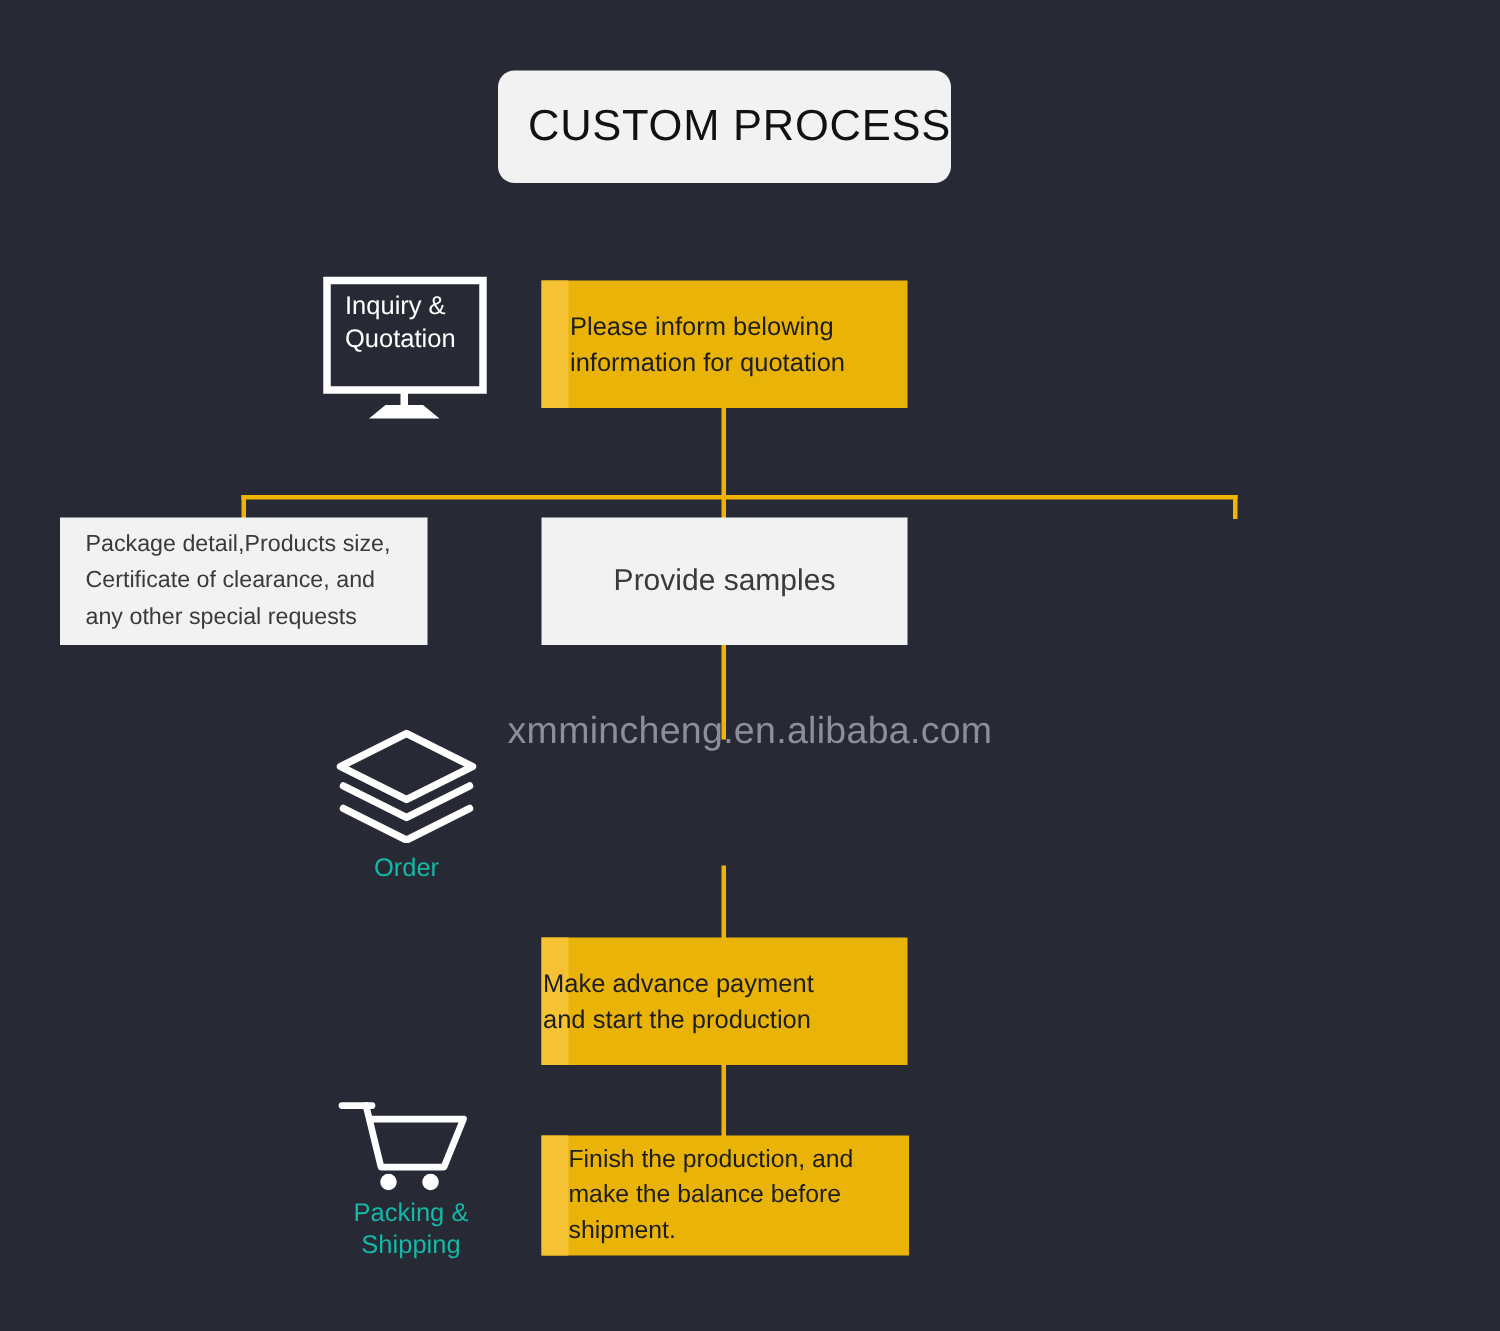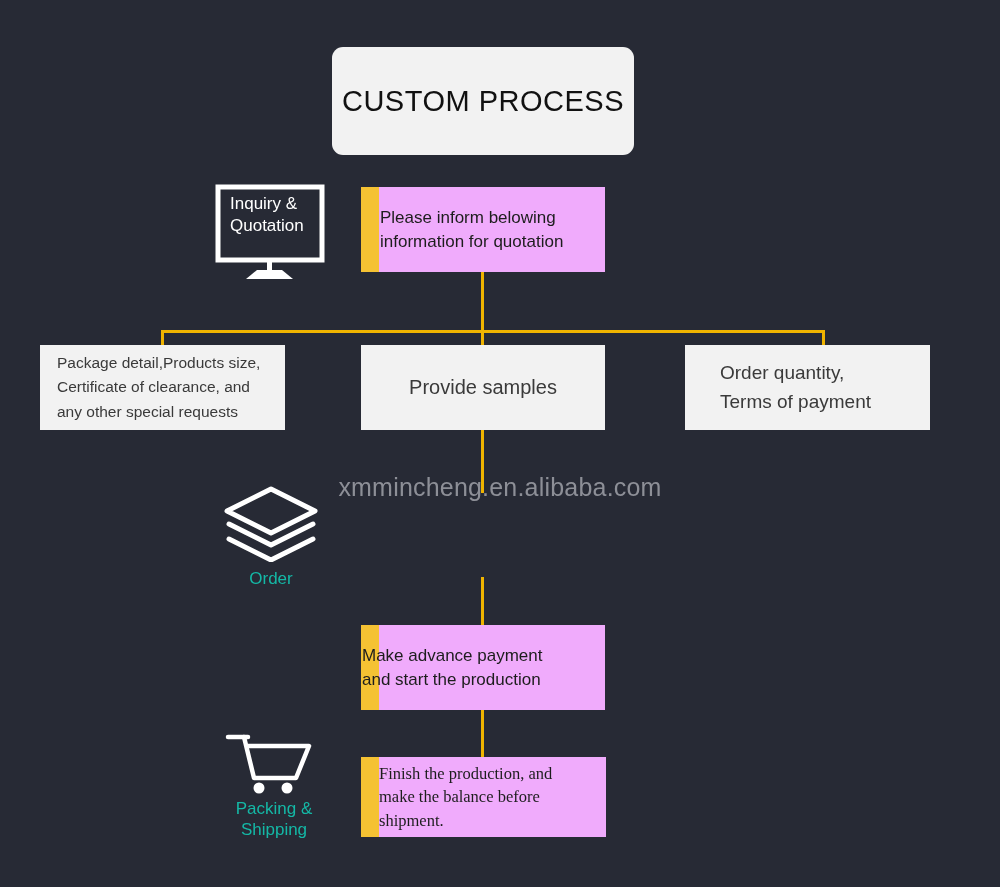--- a/index.html
+++ b/index.html
@@ -26,26 +26,26 @@
     background: #f0b400;
     z-index: 1;
   }
 
   
   .title-box {
     position: absolute;
     left: 332px;
     top: 47px;
     width: 302px;
-    height: 108px;
+    height: 75px;
     background: #f2f2f2;
     border-radius: 11px;
     display: flex;
     align-items: center;
-    justify-content: center;
+    justify-content: flex-end;
     z-index: 3;
   }
   .title-text {
     font-size: 29px;
     color: #111111;
     letter-spacing: 0.5px;
     font-weight: 400;
   }
 
   
@@ -54,21 +54,21 @@
     box-sizing: border-box;
     display: flex;
     align-items: center;
     z-index: 3;
   }
   .box-white {
     background: #f2f2f2;
     color: #3a3a3a;
   }
   .box-yellow {
-    background: #f0abfc;
+    background: #eab308;
     color: #1d1d1d;
   }
   .box-yellow::before {
     content: "";
     position: absolute;
     left: 0;
     top: 0;
     bottom: 0;
     width: 18px;
     background: #f5c233;
@@ -112,21 +112,21 @@
   #box-contract .box-text { font-size: 19px; }
 
   #box-advance-payment {
     left: 361px; top: 625px; width: 244px; height: 85px;
     padding-left: 1px; padding-right: 8px;
   }
   #box-advance-payment .box-text { font-size: 17px; }
 
   #box-finish-production {
     left: 361px; top: 757px; width: 245px; height: 80px;
-    padding-left: 18px; padding-right: 8px; font-family: Liberation Serif, serif;
+    padding-left: 18px; padding-right: 8px;
   }
   #box-finish-production .box-text { font-size: 16.5px; line-height: 1.42; }
 
   
   .icon-item {
     position: absolute;
     z-index: 3;
     display: flex;
     flex-direction: column;
     align-items: center;
@@ -222,24 +222,20 @@
   <div class="box box-white" id="box-provide-samples">
     <span class="box-text">Provide samples</span>
   </div>
 
   <div class="box box-white" id="box-package-detail">
     <span class="box-text">Package detail,Products size,
 Certificate of clearance, and
 any other special requests</span>
   </div>
 
-  <div class="box box-white" id="box-order-terms">
-    <span class="box-text">Order quantity,
-Terms of payment</span>
-  </div>
 
   <div id="watermark">xmmincheng.en.alibaba.com</div>
 
   <div class="icon-item" id="icon-order">
     <svg width="98" height="76" viewBox="0 0 98 76">
       <path d="M49 3 L93 25 L49 47 L5 25 Z" fill="none" stroke="#ffffff" stroke-width="5" stroke-linejoin="round"></path>
       <path d="M7 38 L49 59 L91 38" fill="none" stroke="#ffffff" stroke-width="5" stroke-linejoin="round" stroke-linecap="round"></path>
       <path d="M7 53 L49 74 L91 53" fill="none" stroke="#ffffff" stroke-width="5" stroke-linejoin="round" stroke-linecap="round"></path>
     </svg>
     <span class="icon-label">Order</span>

